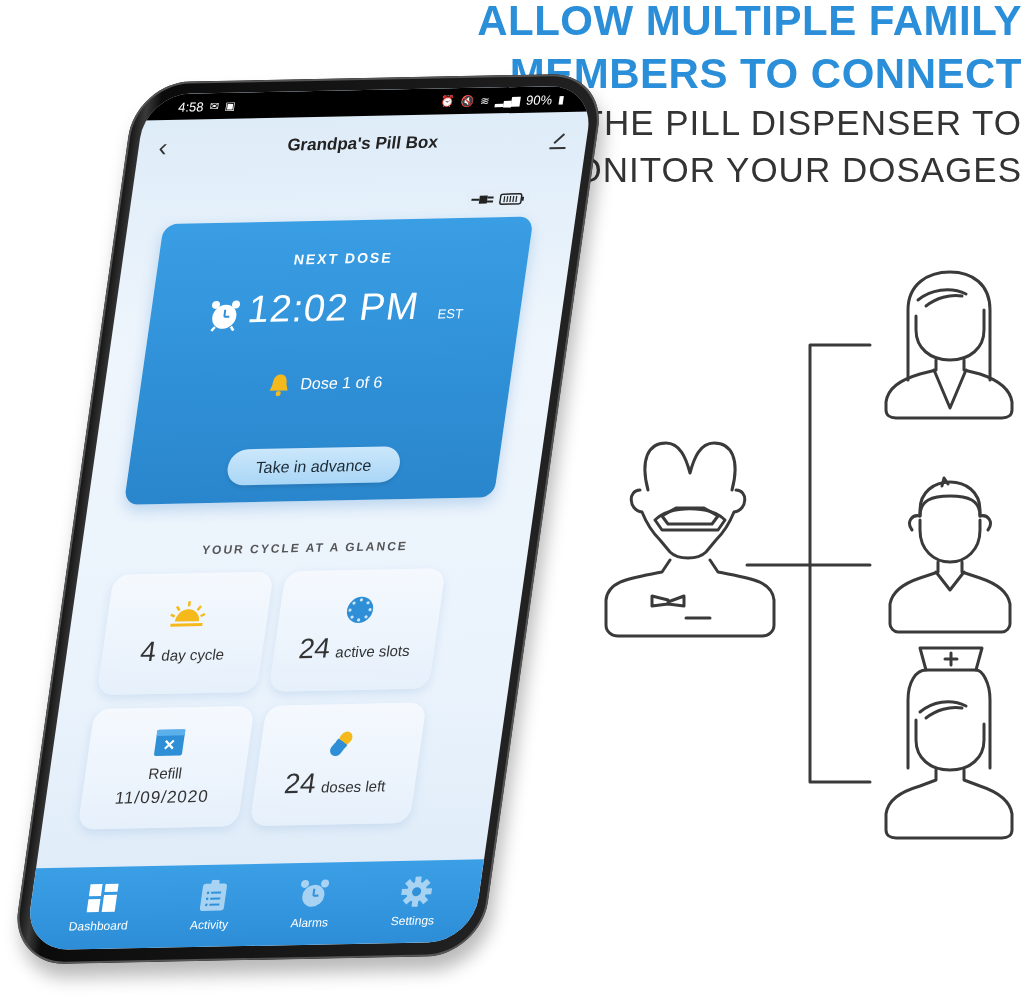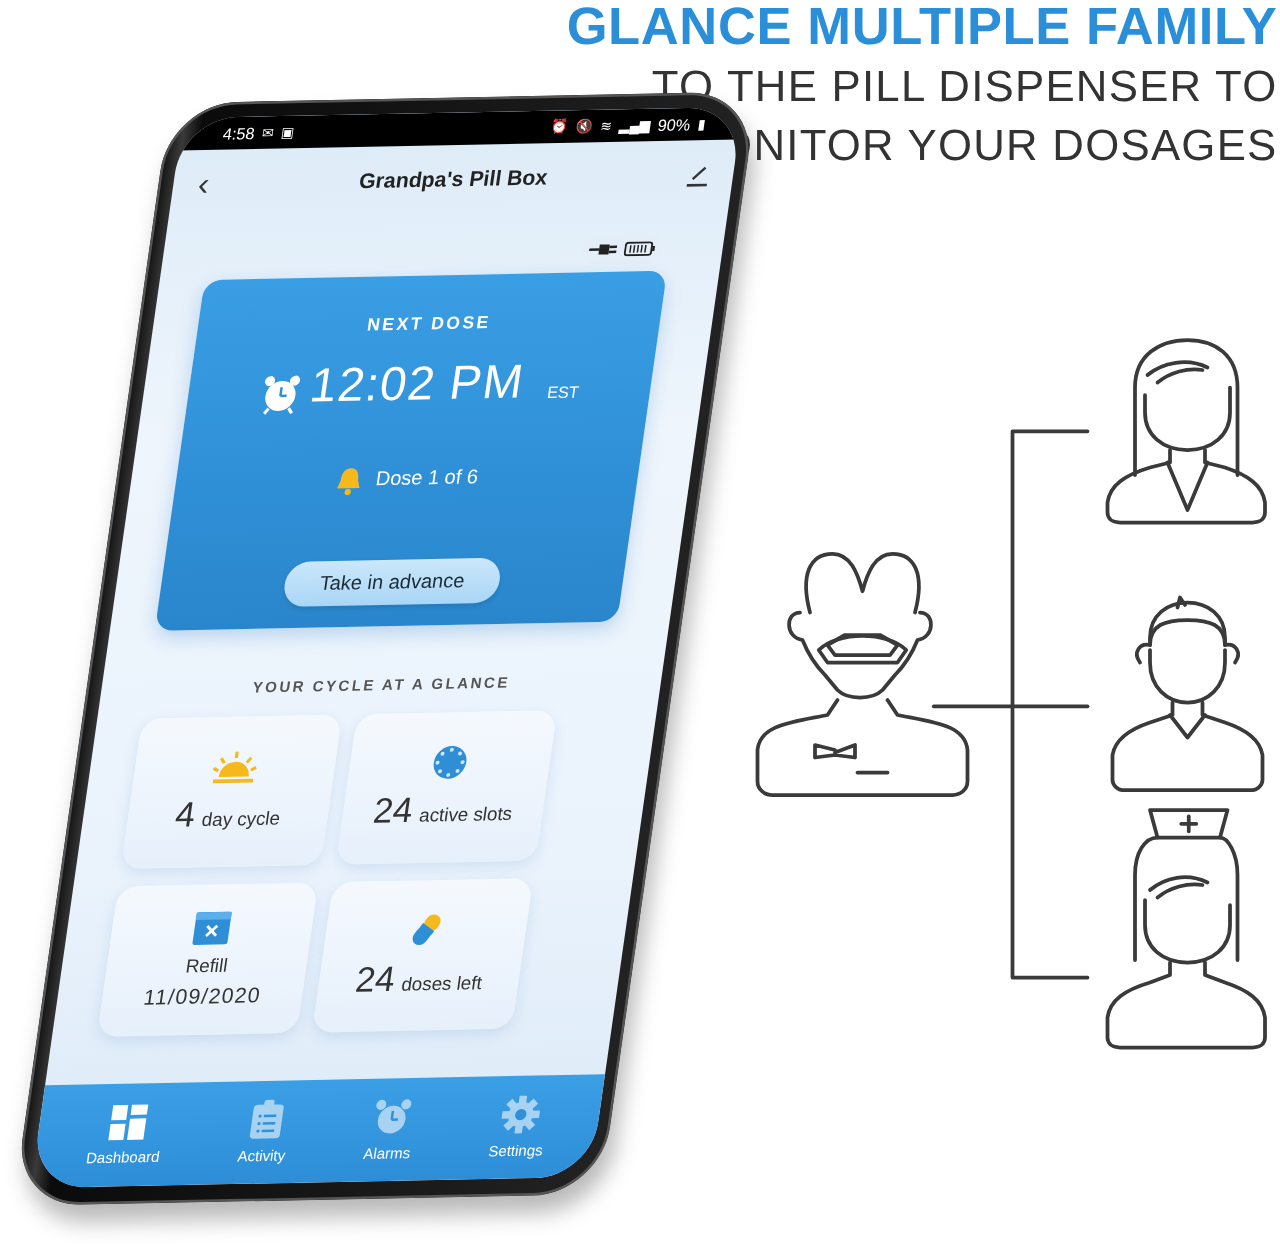--- a/index.html
+++ b/index.html
@@ -110,21 +110,22 @@
   .tab .lbl { color: #fff; }
   .tab.inactive svg { opacity: 0.75; }
 
   
   .diagram { position: absolute; left: 590px; top: 260px; width: 434px; height: 600px; }
 </style>
 </head>
 <body>
 
 <div class="headline">
-  <span class="hl-blue l1">GLANCE MULTIPLE FAMILY</span>
+  <span class="hl-blue l1">ALLOW MULTIPLE FAMILY</span>
+  <span class="hl-blue l2">MEMBERS TO CONNECT</span>
   <span class="hl-dark l3">TO THE PILL DISPENSER TO</span>
   <span class="hl-dark l4">MONITOR YOUR DOSAGES</span>
 </div>
 
 <div class="phone-wrap">
   <div class="phone">
     <div class="screen">
 
       <div class="statusbar">
         <div class="sb-left">

